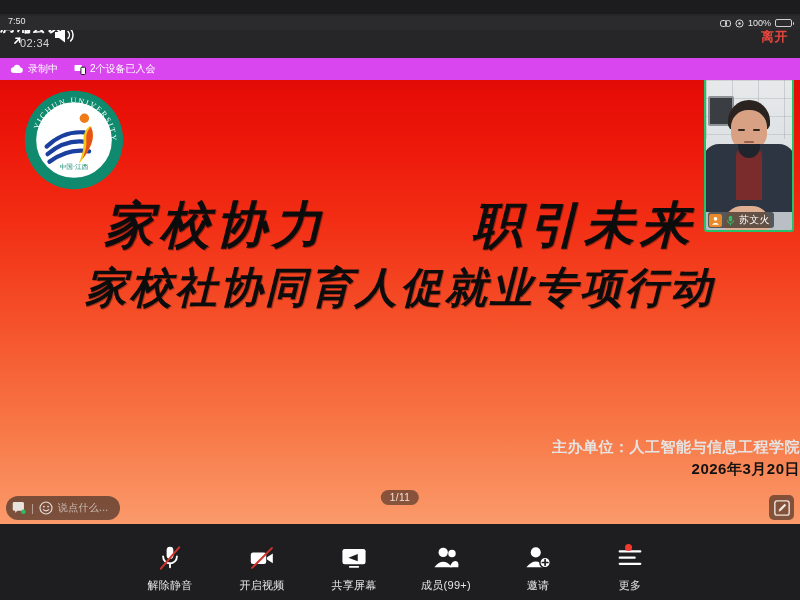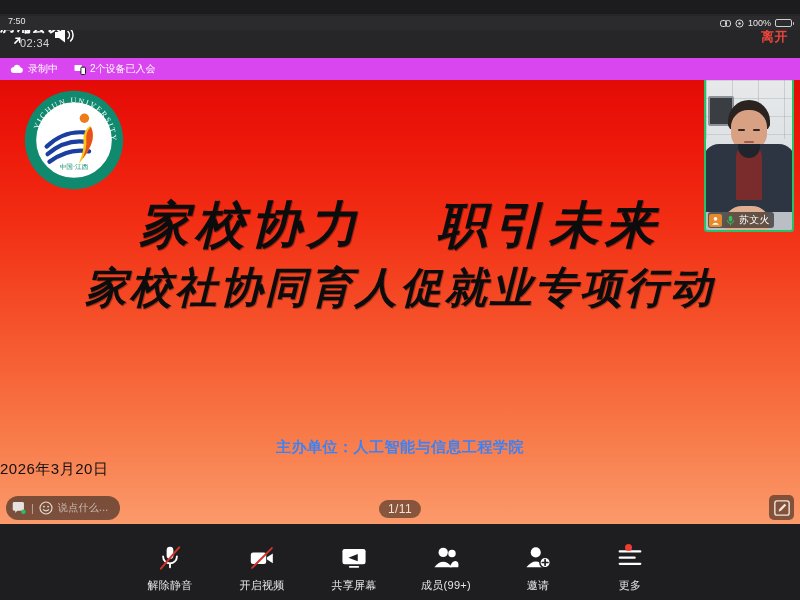--- a/index.html
+++ b/index.html
@@ -179,21 +179,21 @@
     width: 104px; height: 104px;
   }
 
   
   .slide-title {
     position: absolute;
     left: 0; right: 0;
     top: 112px;
     text-align: center;
     color: #0c0c0c;
-    font-family: Liberation Serif, serif;
+    font-family: Liberation Mono, monospace;
     font-weight: 700;
     font-size: 50px;
     letter-spacing: 6px;
     white-space: pre;
     font-style: italic;
     text-shadow: 1px 1px 0 rgba(0,0,0,.35);
   }
   .slide-subtitle {
     position: absolute;
     left: 0; right: 0;
@@ -204,33 +204,33 @@
     font-weight: 700;
     font-size: 42px;
     letter-spacing: 3px;
     font-style: italic;
     text-shadow: 1px 1px 0 rgba(0,0,0,.3);
   }
   .slide-org {
     position: absolute;
     left: 0; right: 0;
     top: 358px;
-    text-align: center;
-    color: #3b82f6;
+    text-align: right;
+    color: #e5e5e5;
     font-weight: 700;
     font-size: 15px;
     letter-spacing: .5px;
   }
   .slide-date {
     position: absolute;
     left: 0; right: 0;
     top: 380px;
-    text-align: left;
+    text-align: right;
     color: #111;
-    font-weight: 400;
+    font-weight: 700;
     font-size: 15px;
     letter-spacing: .5px;
   }
 
   
   .selfview {
     position: absolute;
     right: 6px; top: 60px;
     width: 90px; height: 172px;
     border: 2px solid #27c16a;
@@ -378,24 +378,24 @@
   }
   .chat-ph {
     color: rgba(255,255,255,.6);
     font-size: 10px;
     letter-spacing: .3px;
   }
   .page-pill {
     position: absolute;
     left: 50%;
     transform: translateX(-50%);
-    bottom: 6px;
+    bottom: 19px;
     background: rgba(60,42,34,.6);
     color: #f4e3d8;
-    font-size: 12px;
+    font-size: 10px;
     border-radius: 9px;
     padding: 2px 9px;
     z-index: 26;
     letter-spacing: .4px;
   }
   .annot-btn {
     position: absolute;
     right: 6px; bottom: 4px;
     width: 25px; height: 25px;
     background: rgba(56,40,32,.62);

